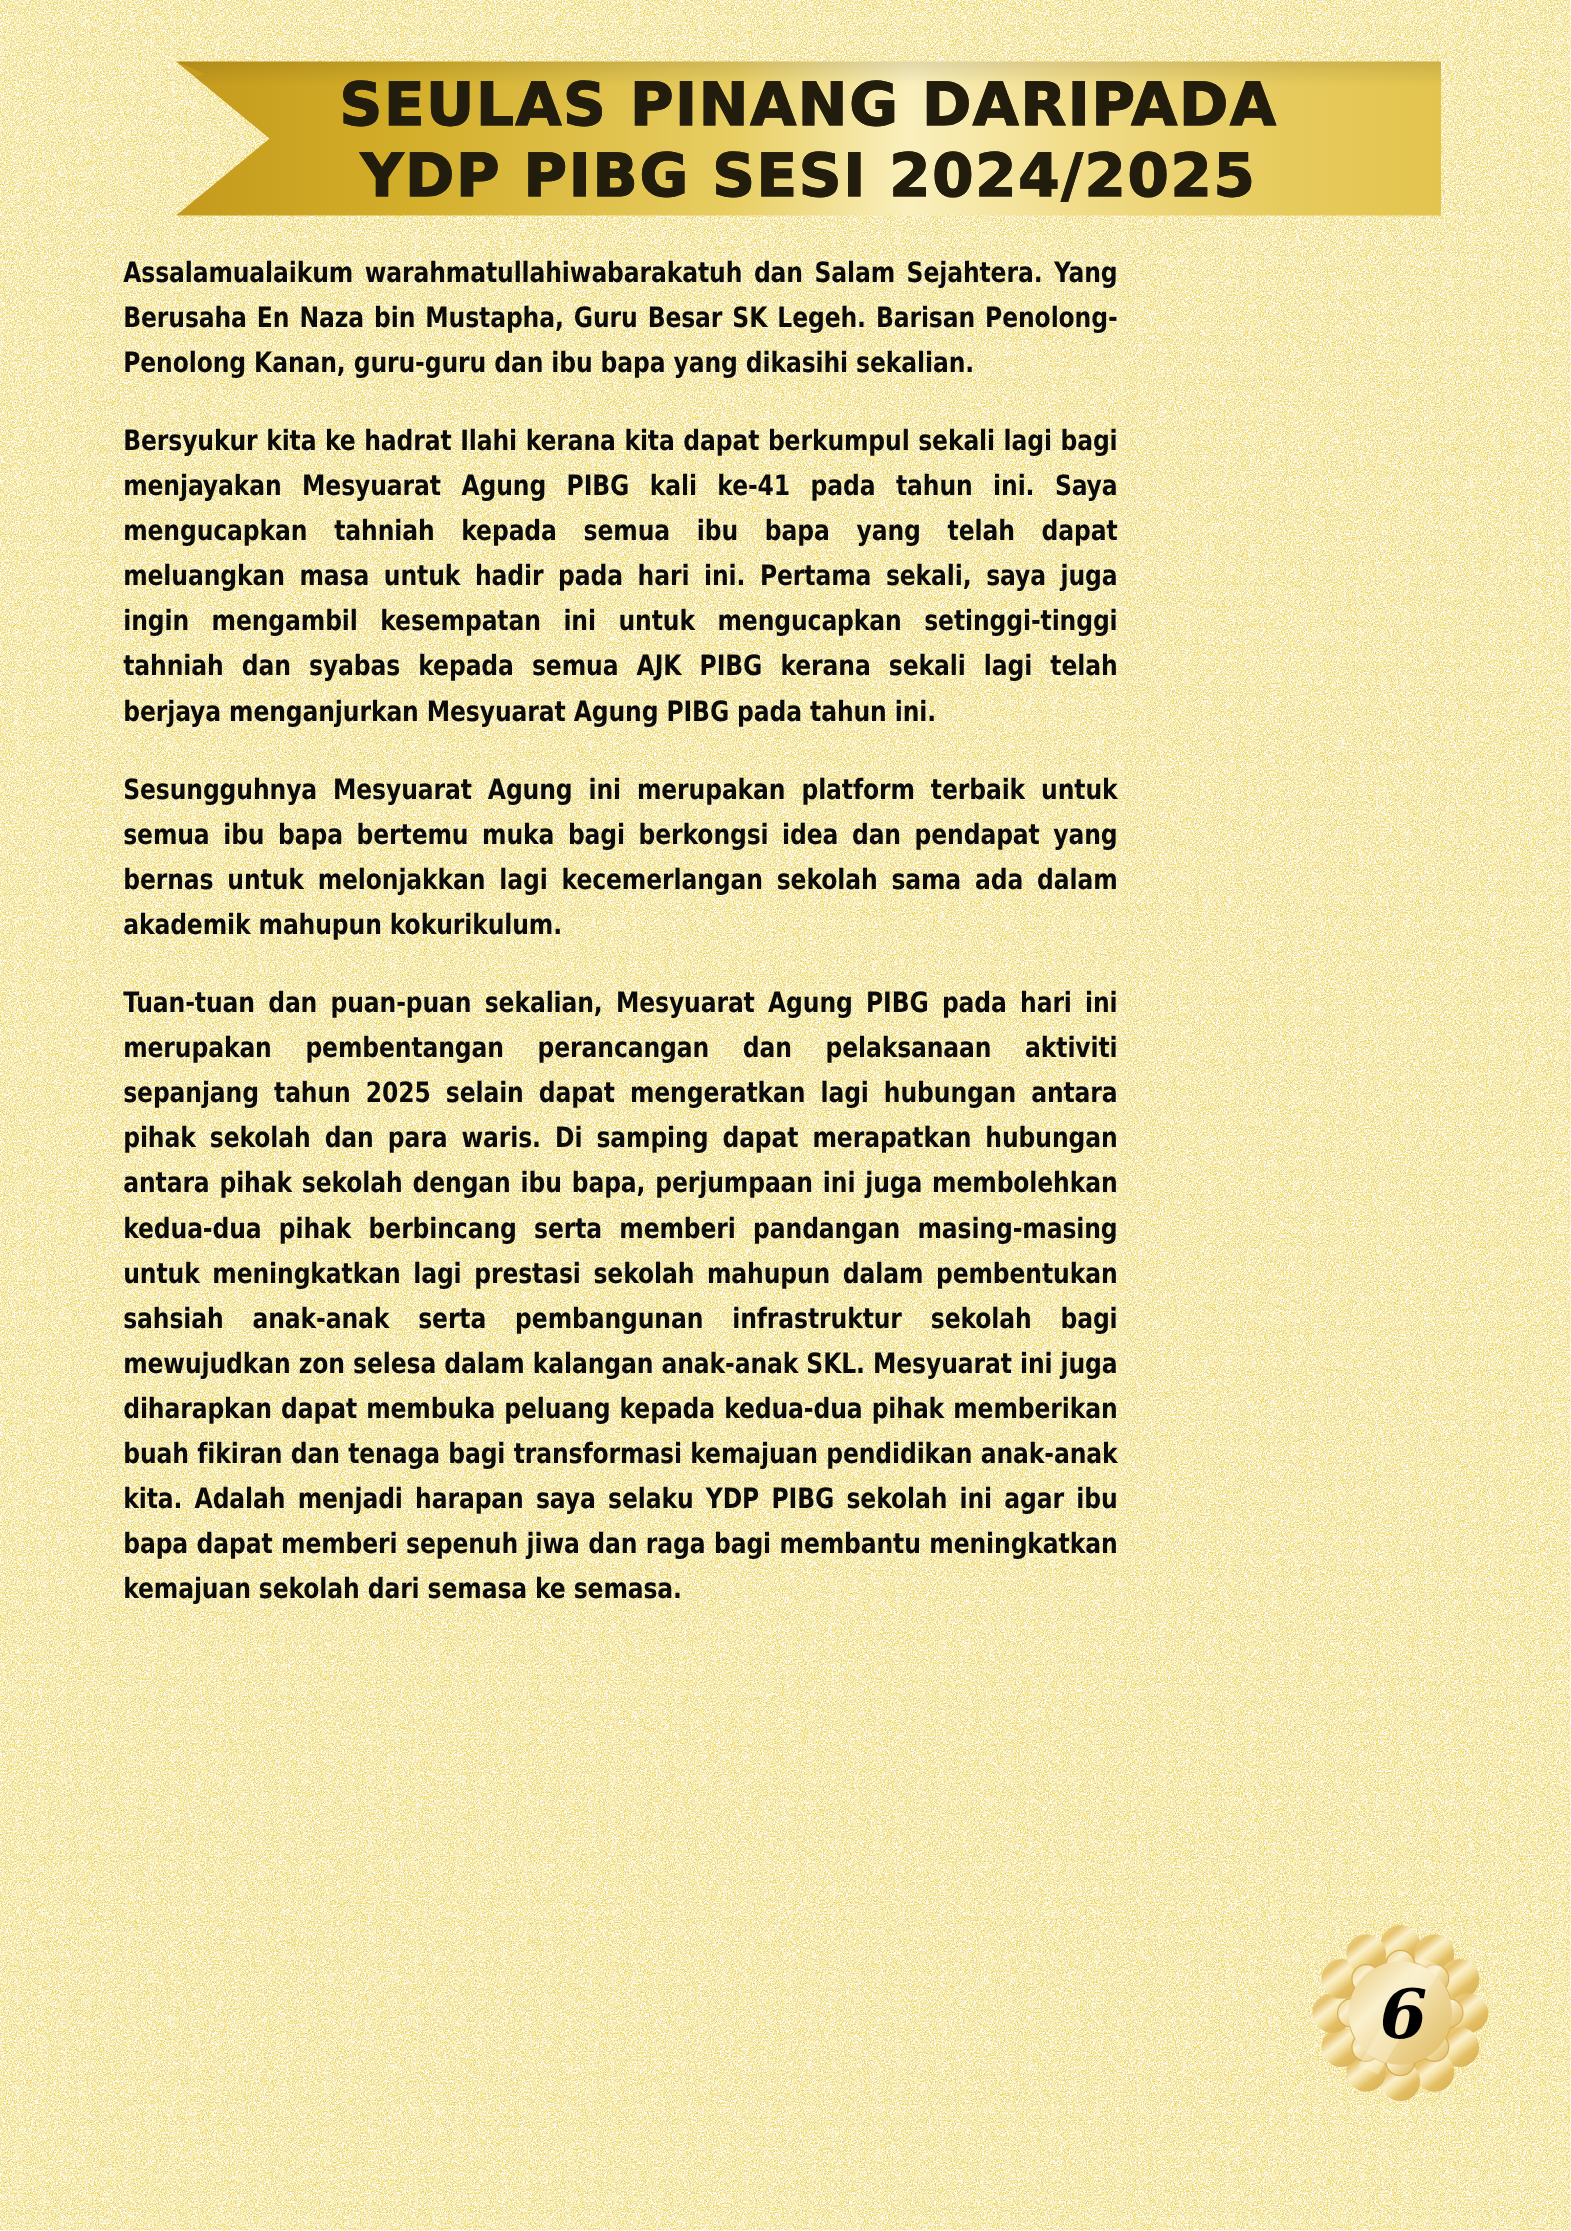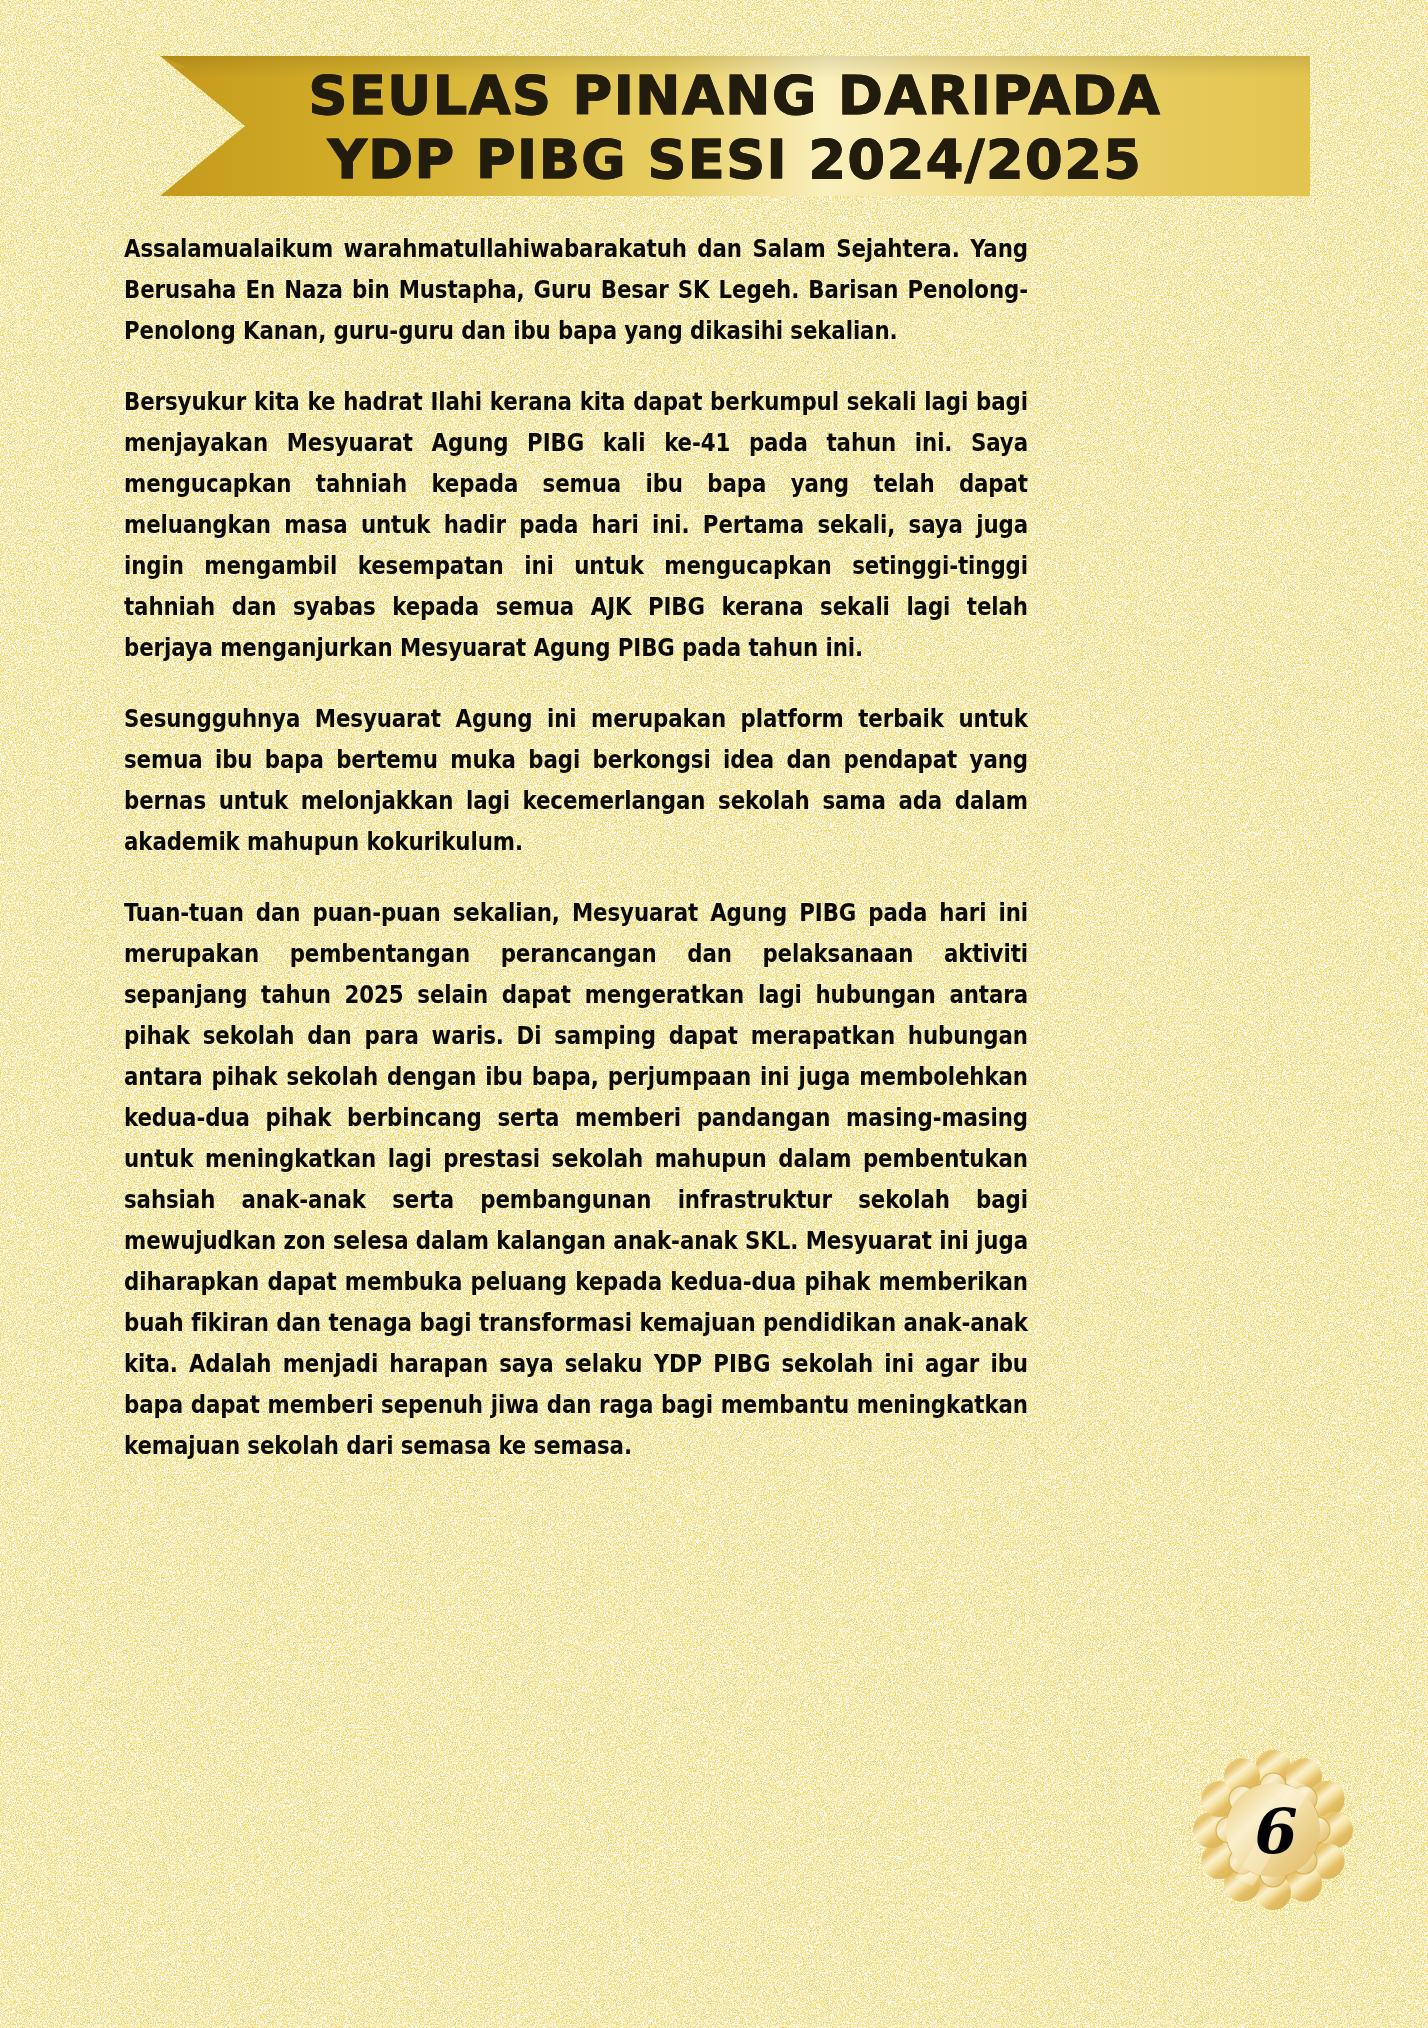--- a/index.html
+++ b/index.html
@@ -50,21 +50,21 @@
     letter-spacing: 1.5px;
     fill: #221c0d;
     stroke: #2a2313;
     stroke-width: 1.1px;
     paint-order: stroke fill;
   }
 
   
   #content {
     position: absolute;
-    left: 124px;
+    left: 112px;
     top: 228px;
     width: 905px;
     z-index: 4;
   }
   .para {
     font-family: "DejaVu Sans Condensed", "Liberation Sans Narrow", "Liberation Sans", sans-serif;
     font-weight: bold;
     font-size: 25.5px;
     line-height: 41px;
     color: #0b0b0b;

